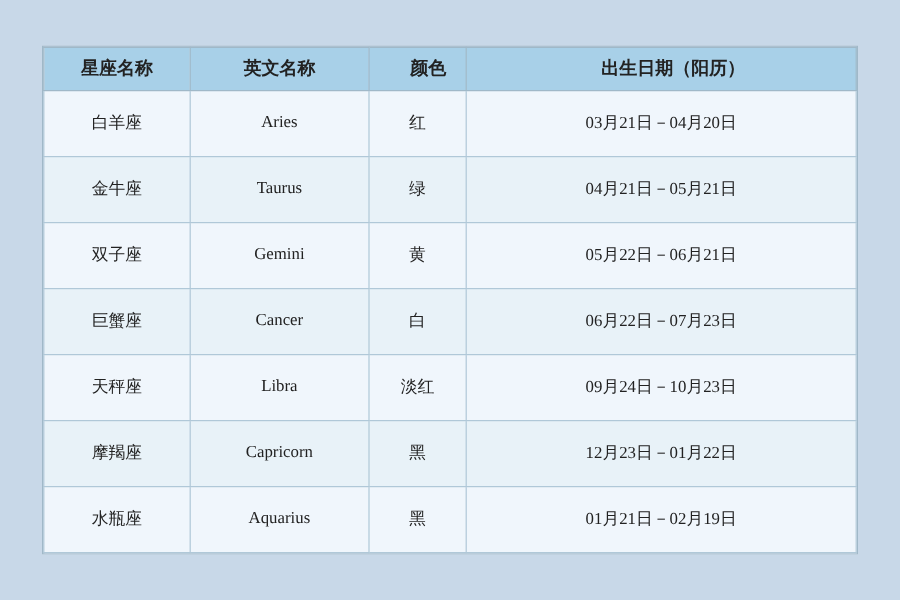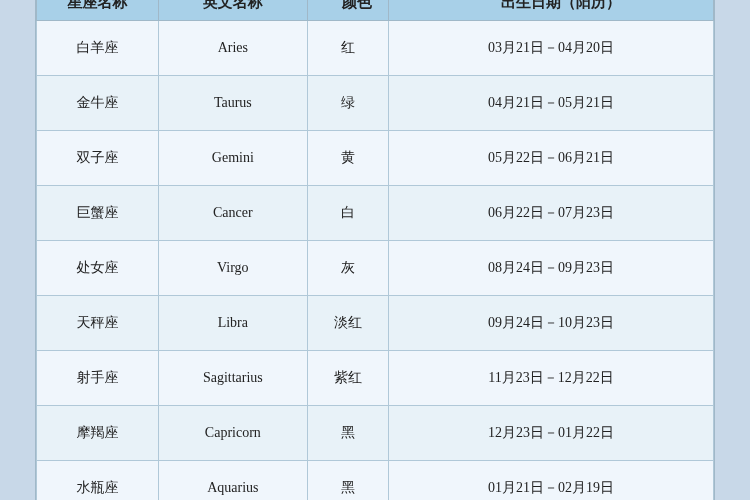--- a/index.html
+++ b/index.html
@@ -95,36 +95,24 @@
           <td>黄</td>
           <td>05月22日－06月21日</td>
         </tr>
         <tr>
           <td>巨蟹座</td>
           <td>Cancer</td>
           <td>白</td>
           <td>06月22日－07月23日</td>
         </tr>
         <tr>
-          <td>处女座</td>
-          <td>Virgo</td>
-          <td>灰</td>
-          <td>08月24日－09月23日</td>
-        </tr>
-        <tr>
           <td>天秤座</td>
           <td>Libra</td>
           <td>淡红</td>
           <td>09月24日－10月23日</td>
-        </tr>
-        <tr>
-          <td>射手座</td>
-          <td>Sagittarius</td>
-          <td>紫红</td>
-          <td>11月23日－12月22日</td>
         </tr>
         <tr>
           <td>摩羯座</td>
           <td>Capricorn</td>
           <td>黑</td>
           <td>12月23日－01月22日</td>
         </tr>
         <tr>
           <td>水瓶座</td>
           <td>Aquarius</td>

